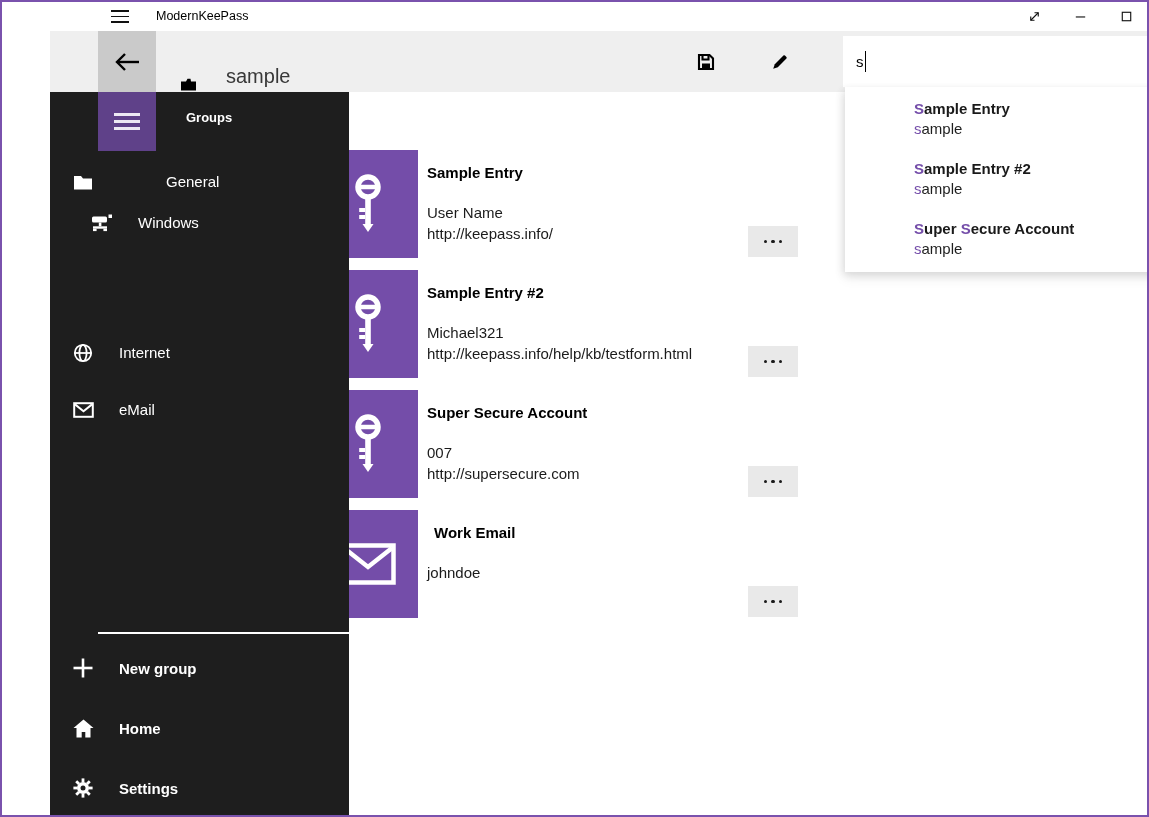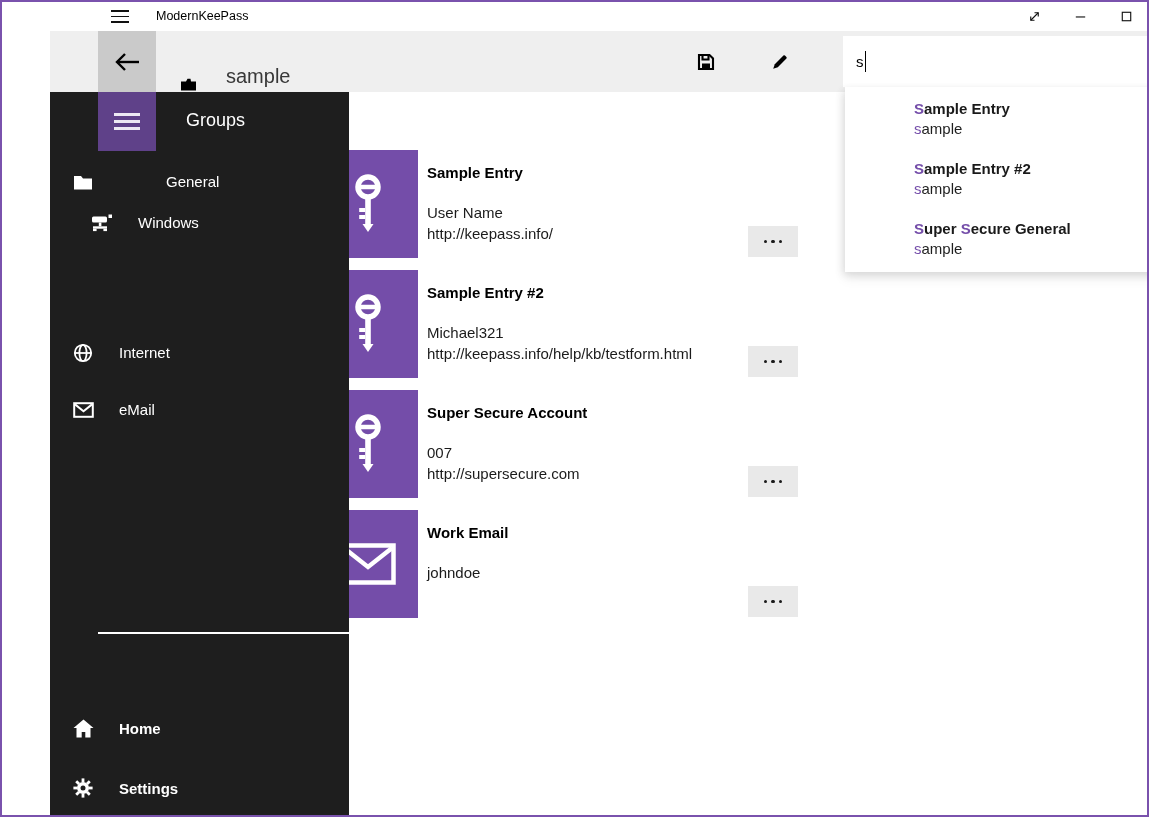--- a/index.html
+++ b/index.html
@@ -49,21 +49,21 @@
   #suggest-panel{left:797px;top:87px;width:347px;height:185px;background:#fff;z-index:10;box-shadow:-2px 3px 8px rgba(0,0,0,0.10), 0 6px 12px rgba(0,0,0,0.08);}
   .sg-item{position:absolute;left:69px;cursor:pointer;}
   .sg-title{font-size:15px;font-weight:bold;color:#1a1a1a;line-height:17px;}
   .sg-sub{font-size:15px;color:#1f1f1f;line-height:17px;margin-top:3px;}
   .sg-title .hl,.sg-sub .hl{color:var(--accent);}
 
   
   #sidebar{left:2px;top:92px;width:299px;height:723px;background:var(--sidebar-bg);color:#fff;z-index:6;}
   #sb-hamburger{left:0;top:0;width:58px;height:59px;background:var(--accent-dark);display:flex;flex-direction:column;align-items:center;justify-content:center;gap:4px;cursor:pointer;}
   #sb-hamburger .bar{width:26px;height:3px;background:#ede9f4;}
-  #groups-heading{left:88px;top:18px;font-size:18px;font-weight:normal;}
+  #groups-heading{left:88px;top:18px;font-size:13px;font-weight:bold;}
   .nav-row{position:absolute;left:0;width:100%;height:57px;display:flex;align-items:center;cursor:pointer;}
   .nav-row .ico{margin-left:22px;width:22px;display:flex;justify-content:center;}
   .nav-row .lbl{margin-left:25px;font-size:15px;}
   .nav-row.action{height:60px;}
   .nav-row.action .lbl{font-weight:bold;}
   #sb-divider{left:0;top:540px;width:299px;height:2px;background:#fff;}
 
   
   .tile{position:absolute;left:317px;width:101px;height:108px;background:var(--accent);display:flex;align-items:center;justify-content:center;cursor:pointer;}
   .tile .icon-mail{display:none;}
@@ -177,21 +177,21 @@
 <div class="abs" id="suggest-panel">
   <div class="sg-item" style="top:13px;">
     <div class="sg-title"><span class="hl">S</span><span>ample Entry</span></div>
     <div class="sg-sub"><span class="hl">s</span><span>ample</span></div>
   </div>
   <div class="sg-item" style="top:73px;">
     <div class="sg-title"><span class="hl">S</span><span>ample Entry #2</span></div>
     <div class="sg-sub"><span class="hl">s</span><span>ample</span></div>
   </div>
   <div class="sg-item" style="top:133px;">
-    <div class="sg-title"><span class="hl">S</span><span>uper </span><span class="hl">S</span><span>ecure General</span></div>
+    <div class="sg-title"><span class="hl">S</span><span>uper </span><span class="hl">S</span><span>ecure Account</span></div>
     <div class="sg-sub"><span class="hl">s</span><span>ample</span></div>
   </div>
 </div>
 
 <div class="abs" id="sidebar">
   <div class="abs" id="sb-hamburger">
     <div class="bar"></div>
       <div class="bar"></div>
       <div class="bar"></div>
   </div>
@@ -239,20 +239,31 @@
           <rect x="1.2" y="1.2" width="18.6" height="13.6"></rect>
           <polyline points="2,2.4 10.5,9.2 19,2.4"></polyline>
         </g>
       </svg>
     </span>
     <span class="lbl">eMail</span>
   </div>
 
   <div class="abs" id="sb-divider"></div>
 
+  <div class="nav-row action" style="top:546px;">
+    <span class="ico">
+      <svg width="20" height="20" viewBox="0 0 20 20">
+        <g stroke="#fff" stroke-width="2.6">
+            <line x1="10" y1="0.5" x2="10" y2="19.5"></line>
+            <line x1="0.5" y1="10" x2="19.5" y2="10"></line>
+          </g>
+      </svg>
+    </span>
+    <span class="lbl">New group</span>
+  </div>
   <div class="nav-row action" style="top:606px;">
     <span class="ico">
       <svg width="21" height="19" viewBox="0 0 21 19">
         <path d="M10.5,0.5 L20.5,9 h-3 v9.5 h-5.2 v-5.6 h-3.6 v5.6 H3.5 V9 h-3 Z" fill="#fff"></path>
       </svg>
     </span>
     <span class="lbl">Home</span>
   </div>
   <div class="nav-row action" style="top:666px;">
     <span class="ico">
@@ -345,21 +356,21 @@
 
   <div class="tile" style="top:510px;" data-icon="mail">
 
     <svg class="icon-mail" width="56" height="42" viewBox="0 0 56 42">
       <g stroke="#fff" fill="none" stroke-width="4.5">
         <rect x="2.5" y="2.5" width="51" height="37"></rect>
         <polyline points="4,5 28,24 52,5"></polyline>
       </g>
     </svg>
   </div>
-  <div class="entry-title" style="top:524px;">Work Email</div>
+  <div class="entry-title" style="top:524px;margin-left:7px;">Work Email</div>
   <div class="entry-sub" style="top:562px;">
     <div>johndoe</div>
     <div></div>
   </div>
   <div class="more-btn" style="top:586px;">
     <span class="dot"></span>
       <span class="dot"></span>
       <span class="dot"></span>
   </div>
 

